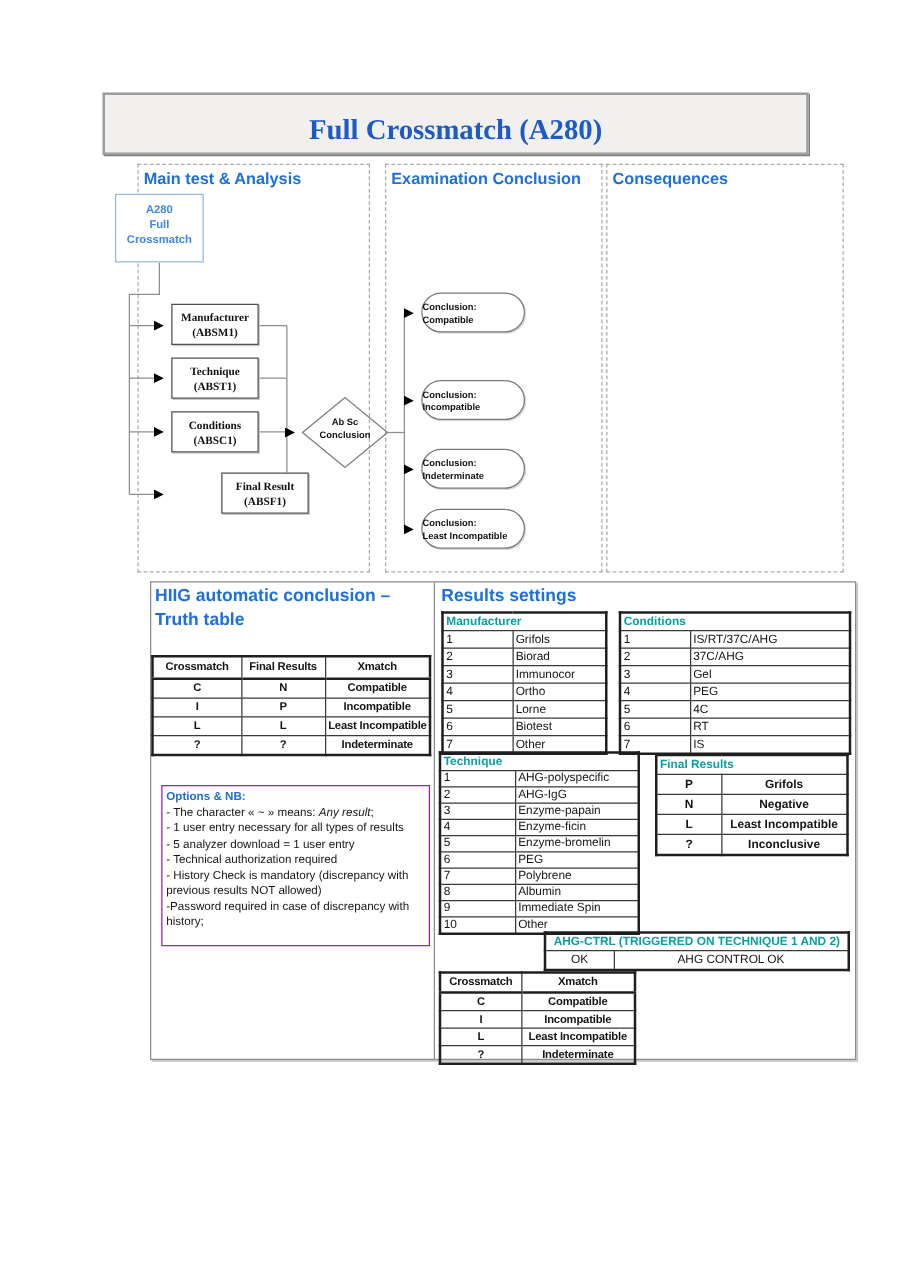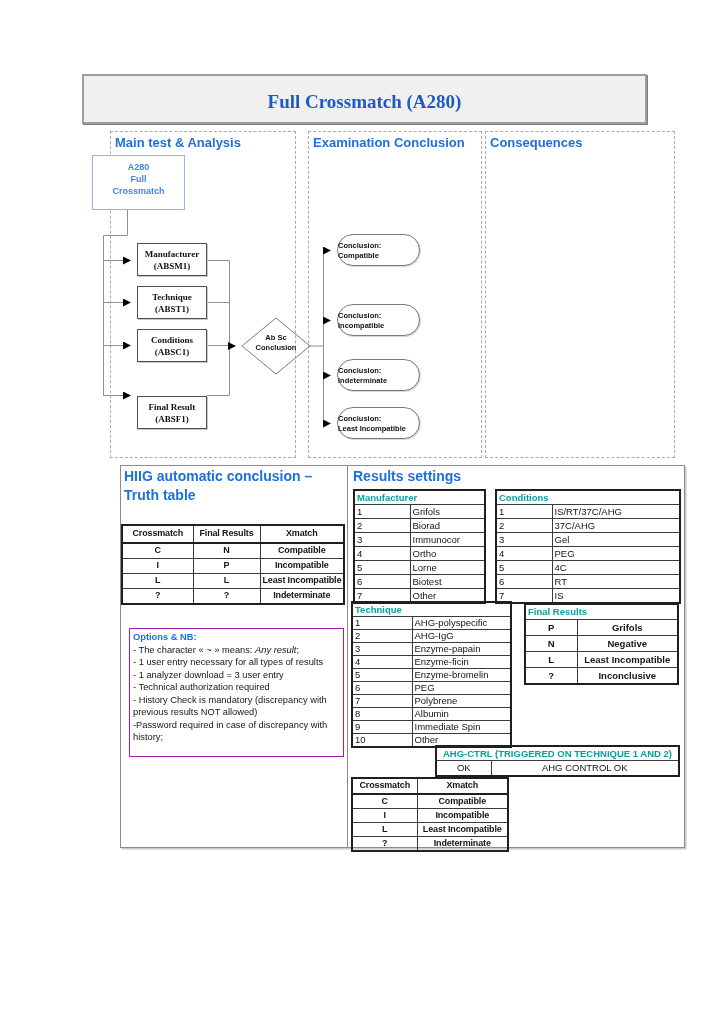--- a/index.html
+++ b/index.html
@@ -5,28 +5,28 @@
   html,body{margin:0;padding:0;background:#ffffff;}
   .page{position:relative;width:724px;height:1024px;background:#fff;overflow:hidden;
         font-family:"Liberation Sans",sans-serif;}
   .abs{position:absolute;}
 
   
   .title-box{left:82px;top:74px;width:565px;height:50px;background:#f1f0ef;
              border:2px solid #9d9d9d;box-sizing:border-box;box-shadow:1px 1px 0 #7d7d7d;
              text-align:center;}
   .title-box span{display:inline-block;margin-top:15px;font-family:"Liberation Serif",serif;
-             font-weight:bold;font-size:19px;color:#1d5ac6;}
+             font-weight:bold;font-size:23px;color:#1d5ac6;}
 
   
   .col{top:131px;height:327px;border:1px dashed #ababab;box-sizing:border-box;margin-left:28px;}
   .col-h{font-weight:bold;font-size:13px;color:#1c6fdd;padding:3px 0 0 4px;}
 
   
-  .a280{left:92px;top:155px;width:93px;height:55px;border:1px solid #8fb8e6;box-sizing:border-box;
+  .a280{left:92px;top:155px;width:71px;height:55px;border:1px solid #8fb8e6;box-sizing:border-box;
         background:#fff;text-align:center;font-weight:bold;font-size:9px;line-height:12px;
         color:#3f87e5;padding-top:5px;z-index:2;}
   .fcbox{left:137px;width:70px;height:33px;border:1px solid #4f4f4f;box-sizing:border-box;
         background:#fff;text-align:center;font-family:"Liberation Serif",serif;font-weight:bold;
         font-size:9px;line-height:12px;padding-top:4px;color:#111;z-index:2;
         box-shadow:1px 1px 0 #c9c9c9;}
   .diamond-label{left:244px;top:331px;width:64px;height:30px;text-align:center;font-weight:bold;
         font-size:7.5px;line-height:9.5px;color:#111;z-index:2;padding-top:2px;}
   .oval{left:337px;width:83px;height:32px;border:1px solid #7a7a7a;border-radius:16px;
         box-sizing:border-box;background:#fff;font-weight:bold;font-size:7.5px;
@@ -121,21 +121,21 @@
     <div>(ABSM1)</div>
   </div>
   <div class="abs fcbox" style="top:286px;">
     <div>Technique</div>
     <div>(ABST1)</div>
   </div>
   <div class="abs fcbox" style="top:329px;">
     <div>Conditions</div>
     <div>(ABSC1)</div>
   </div>
-  <div class="abs fcbox" style="top:396px;">
+  <div class="abs fcbox" style="top:378px;margin-left:40px;">
     <div>Final Result</div>
     <div>(ABSF1)</div>
   </div>
 
   <div class="abs diamond-label">
     <div>Ab Sc</div>
     <div>Conclusion</div>
   </div>
 
   <div class="abs oval" style="top:234px;">
@@ -201,21 +201,21 @@
               <td>Indeterminate</td>
             </tr>
           </tbody>
       </table>
     </div>
 
     <div class="abs options">
       <div class="opt-title">Options &amp; NB:</div>
       <div><span>- The character « ~ » means: </span><i>Any result</i><span>;</span></div>
       <div>- 1 user entry necessary for all types of results</div>
-      <div>- 1 analyzer download = 3 user entry</div>
+      <div>- 5 analyzer download = 1 user entry</div>
       <div>- Technical authorization required</div>
       <div>- History Check is mandatory (discrepancy with previous results NOT allowed)</div>
       <div>-Password required in case of discrepancy with history;</div>
     </div>
 
     <div class="abs sec-title" style="left:232px;top:1px;">Results settings</div>
 
     <div class="abs stbl" style="left:232px;top:23px;width:133px;">
       <table>
         <colgroup>

